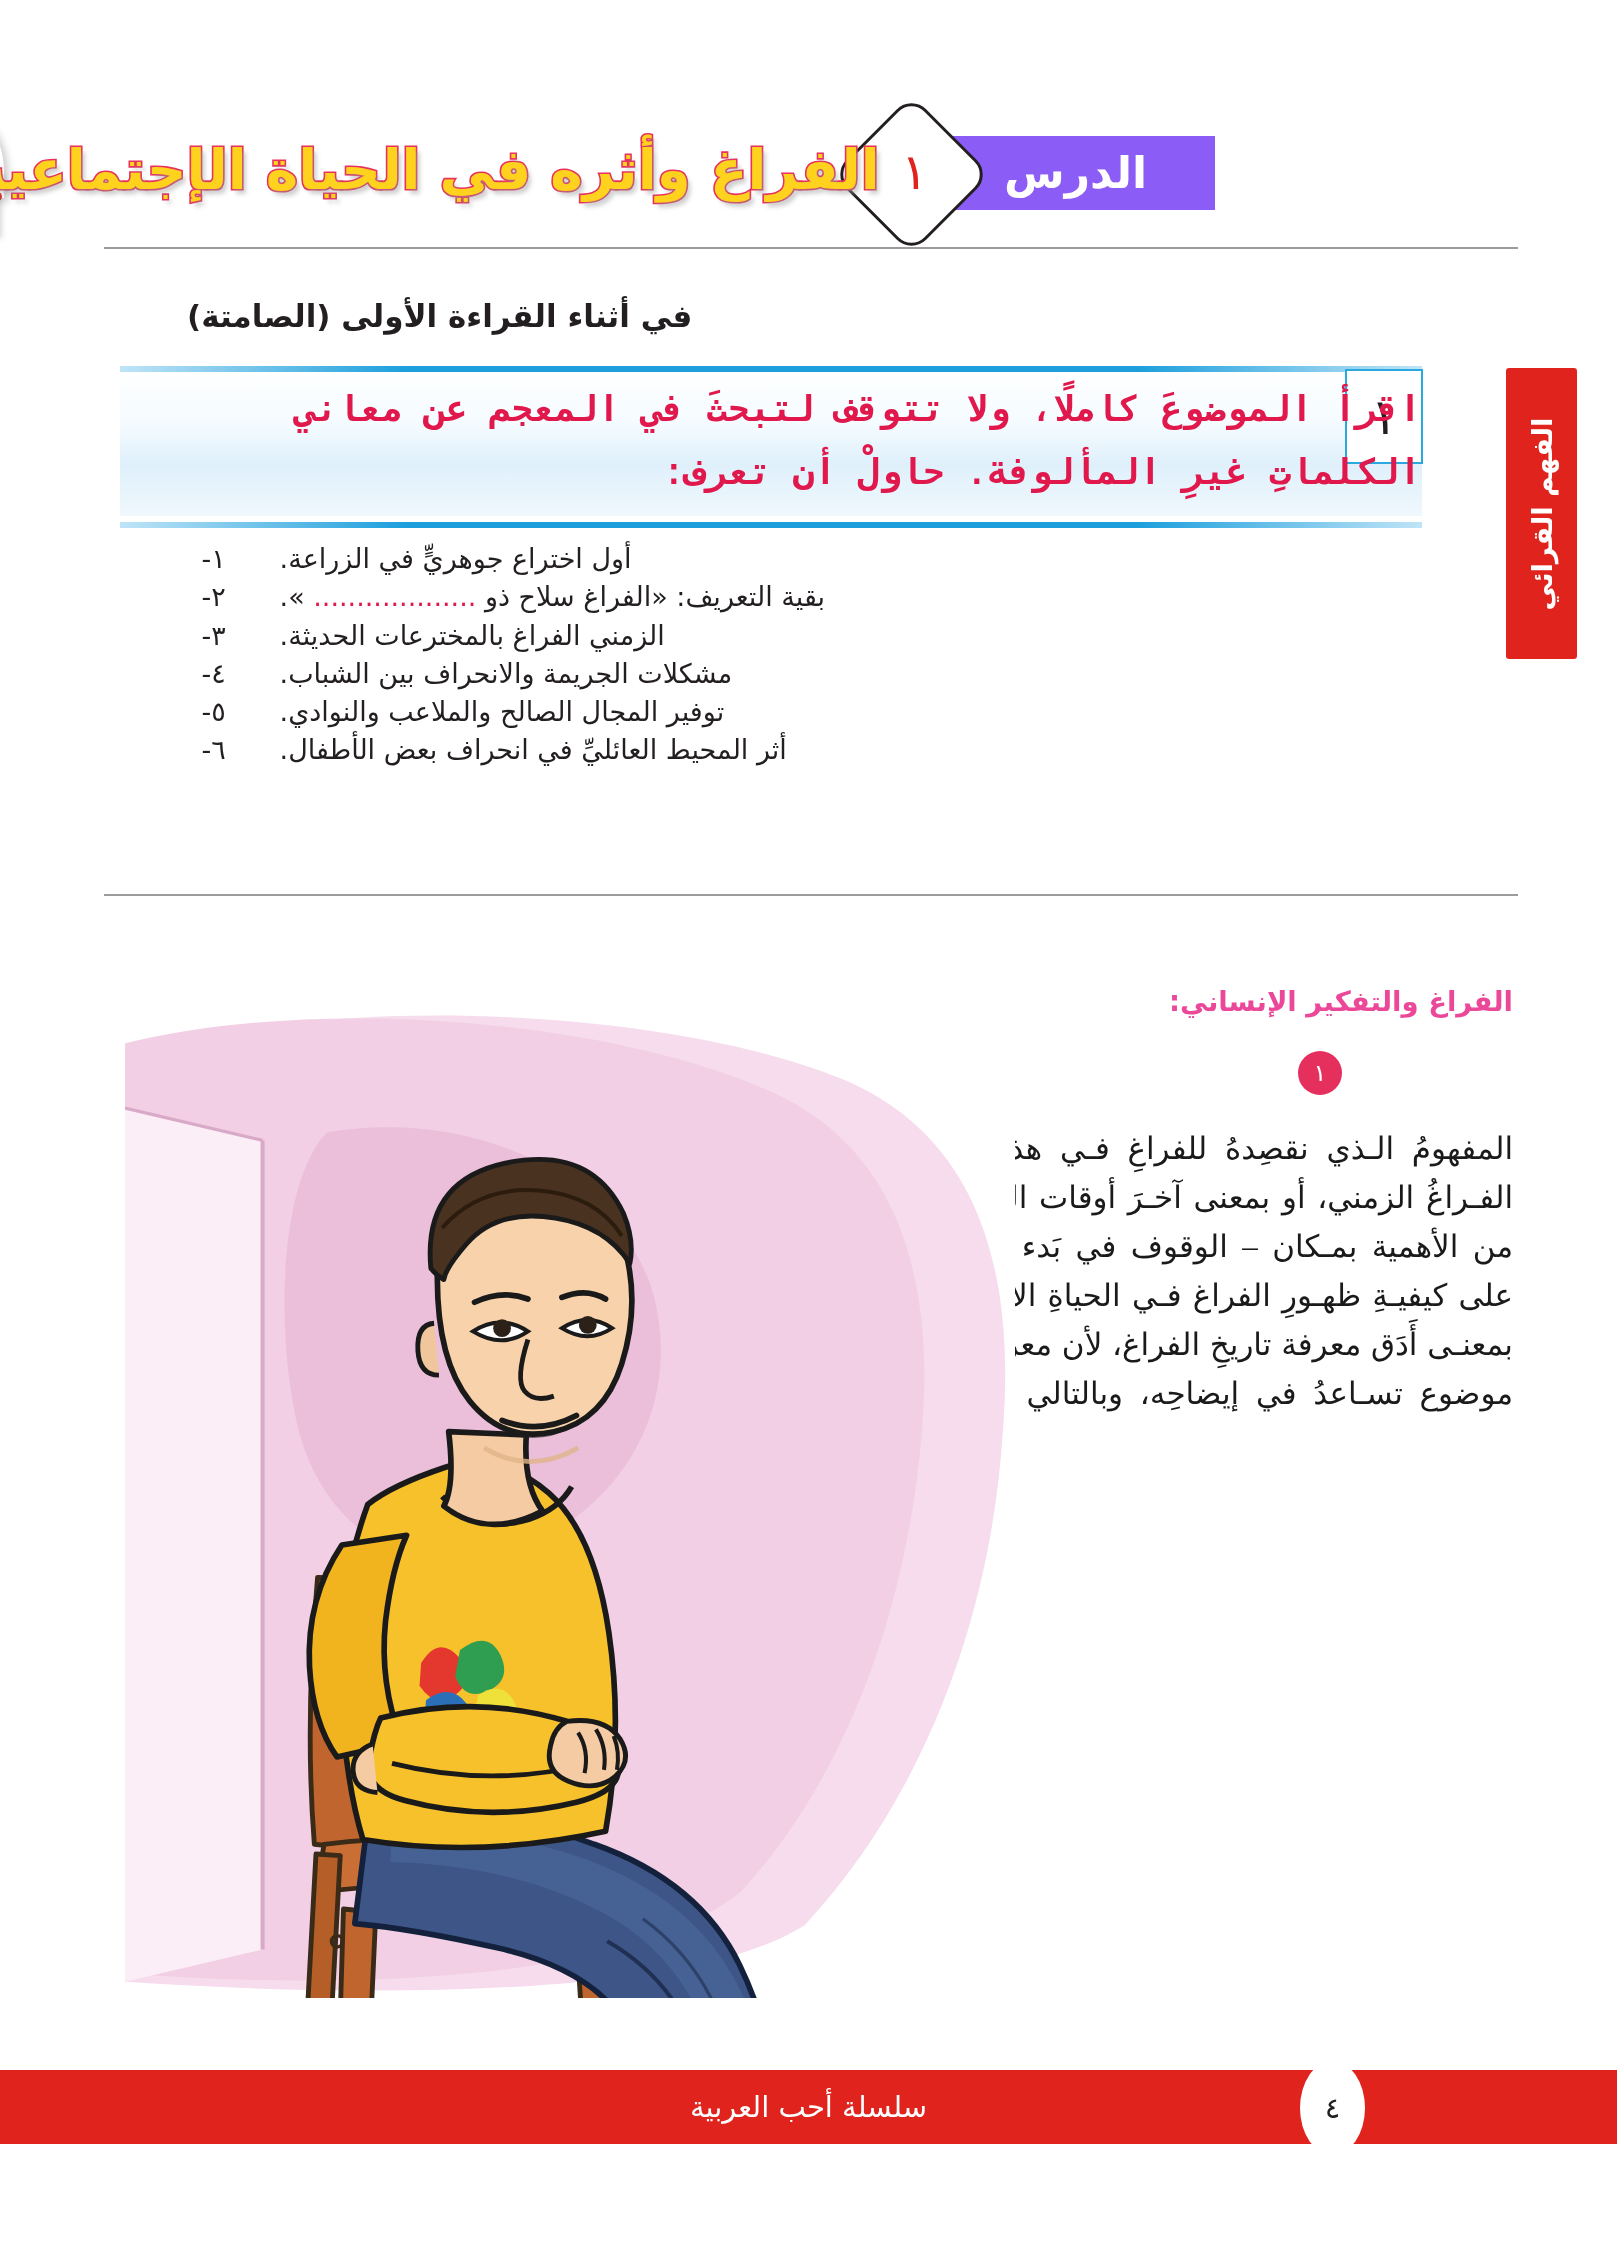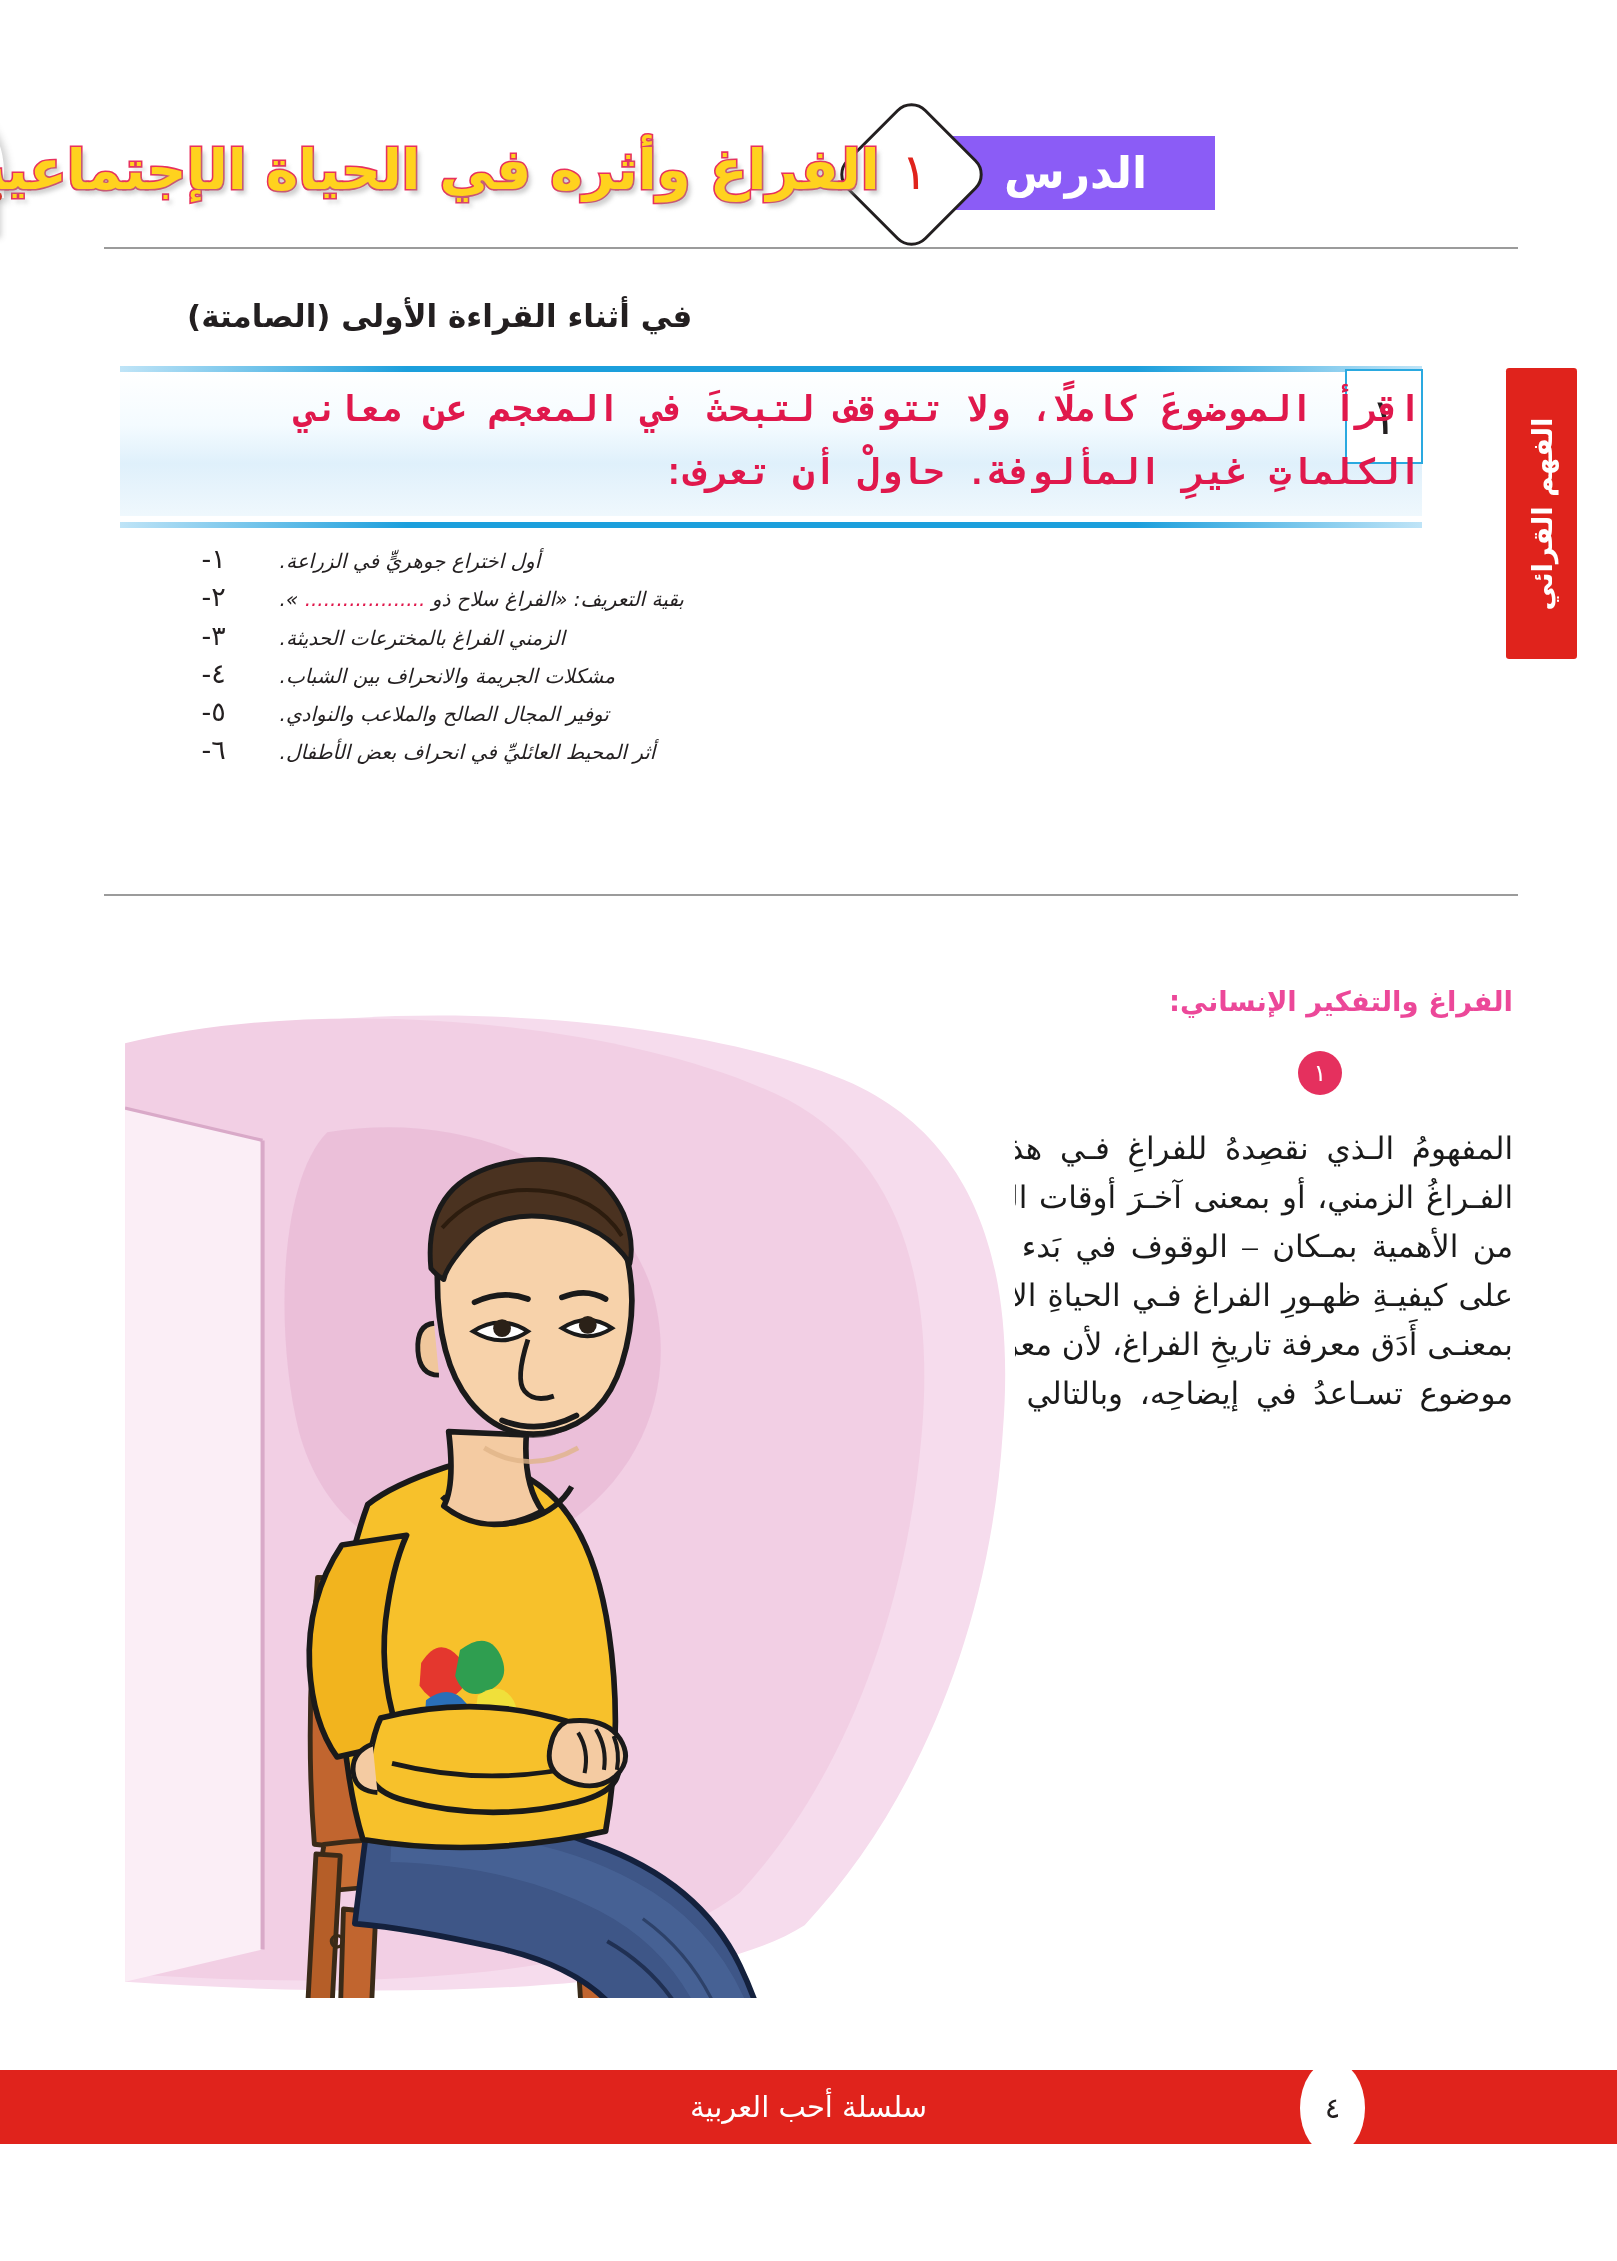--- a/index.html
+++ b/index.html
@@ -86,22 +86,22 @@
              font-family:Liberation Mono, monospace;font-weight:bold;
              font-size:36px;line-height:63px;color:#e0184c;}
 
   
   .listwrap{position:absolute;right:104px;top:543px;width:1326px;}
   .li{display:flex;flex-direction:row-reverse;justify-content:flex-start;
       align-items:baseline;margin:0 0 7.3px 0;direction:rtl;}
   .li .mark{width:78px;text-align:left;padding-left:14.6px;flex:0 0 auto;
             font-family:"DejaVu Sans",sans-serif;font-size:27px;color:#231f20;}
   .li .txt{flex:0 0 auto;text-align:right;
-           font-family:"DejaVu Sans",sans-serif;font-size:20px;color:#231f20;
-           letter-spacing:0.2px;font-style:italic;}
+           font-family:"DejaVu Sans",sans-serif;font-size:27px;color:#231f20;
+           letter-spacing:0.2px;}
   .li .txt .dots{color:#e0184c;letter-spacing:0.8px;}
 
   .rule.r2{top:894px;}
 
   
   .subhead{position:absolute;right:104px;top:985px;width:712px;text-align:right;
            font-family:"DejaVu Sans",sans-serif;font-weight:bold;font-size:27.5px;
            color:#ec4899;}
 
   .para-num{position:absolute;right:275px;top:1051px;width:44px;height:44px;

